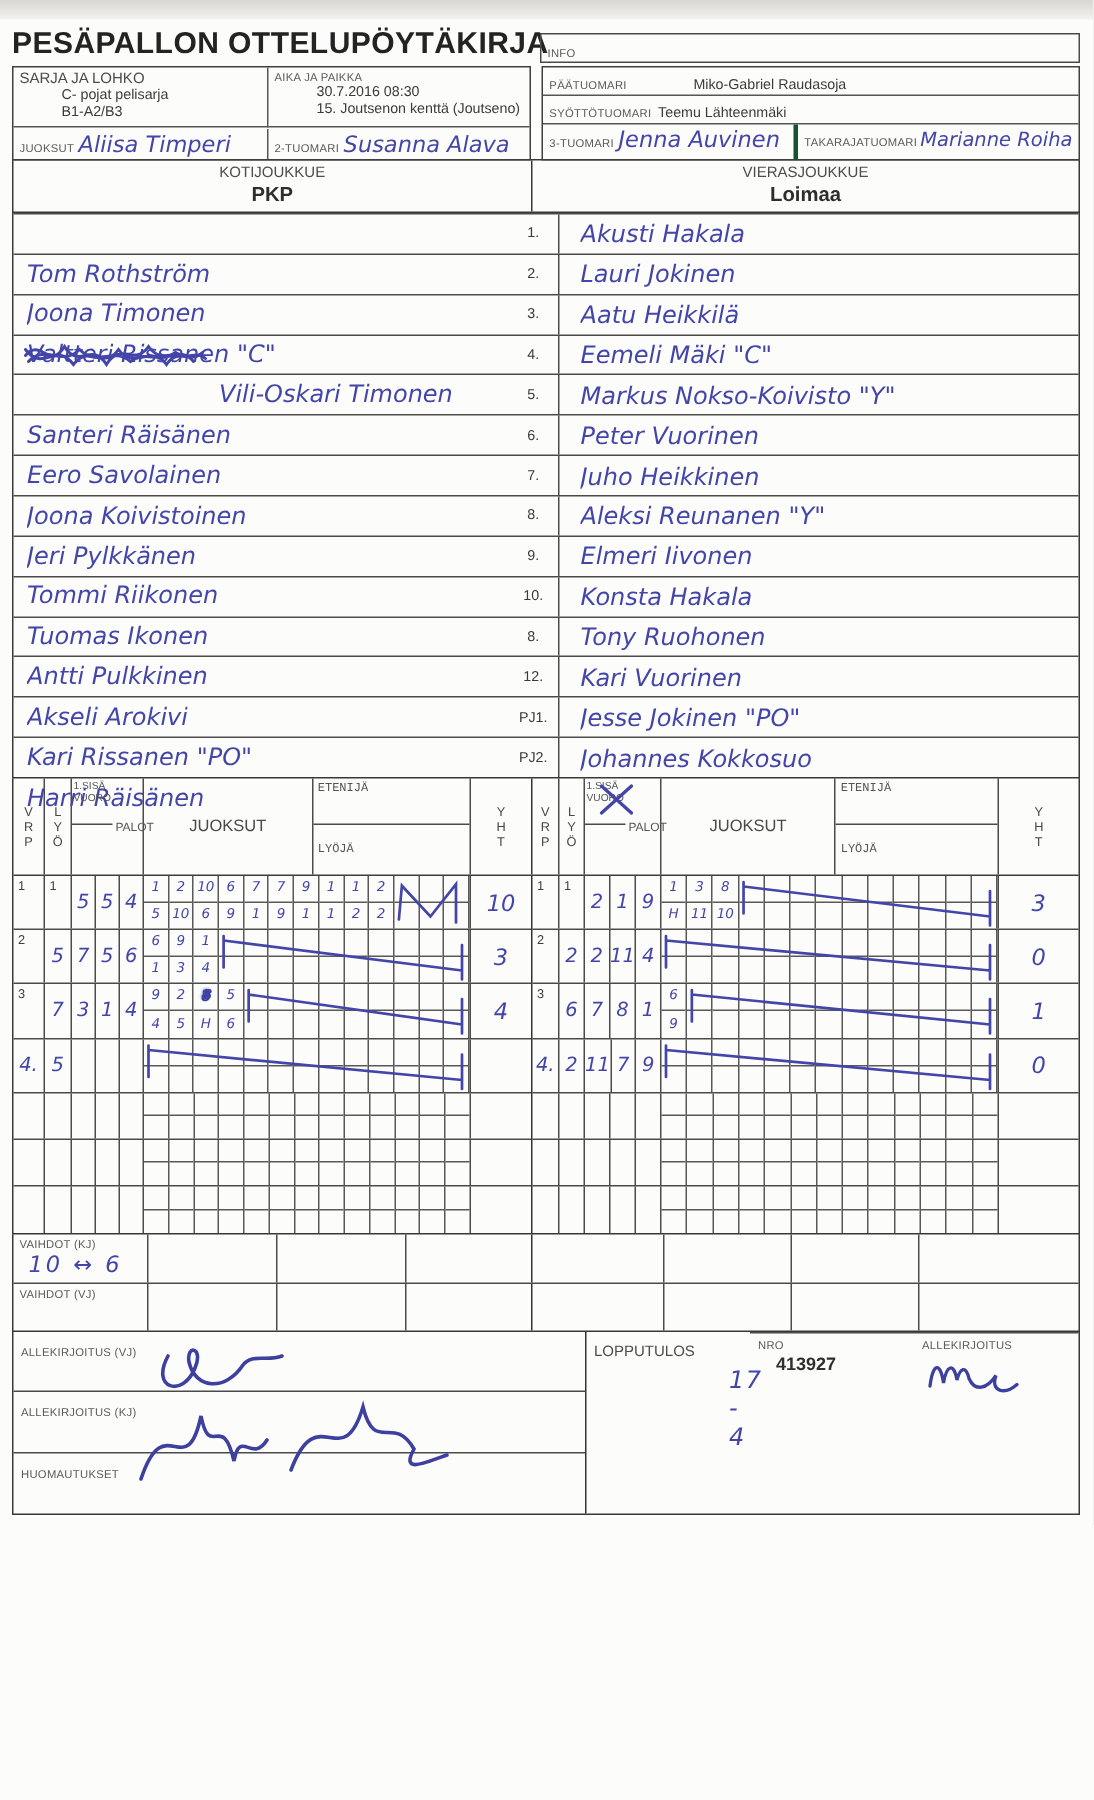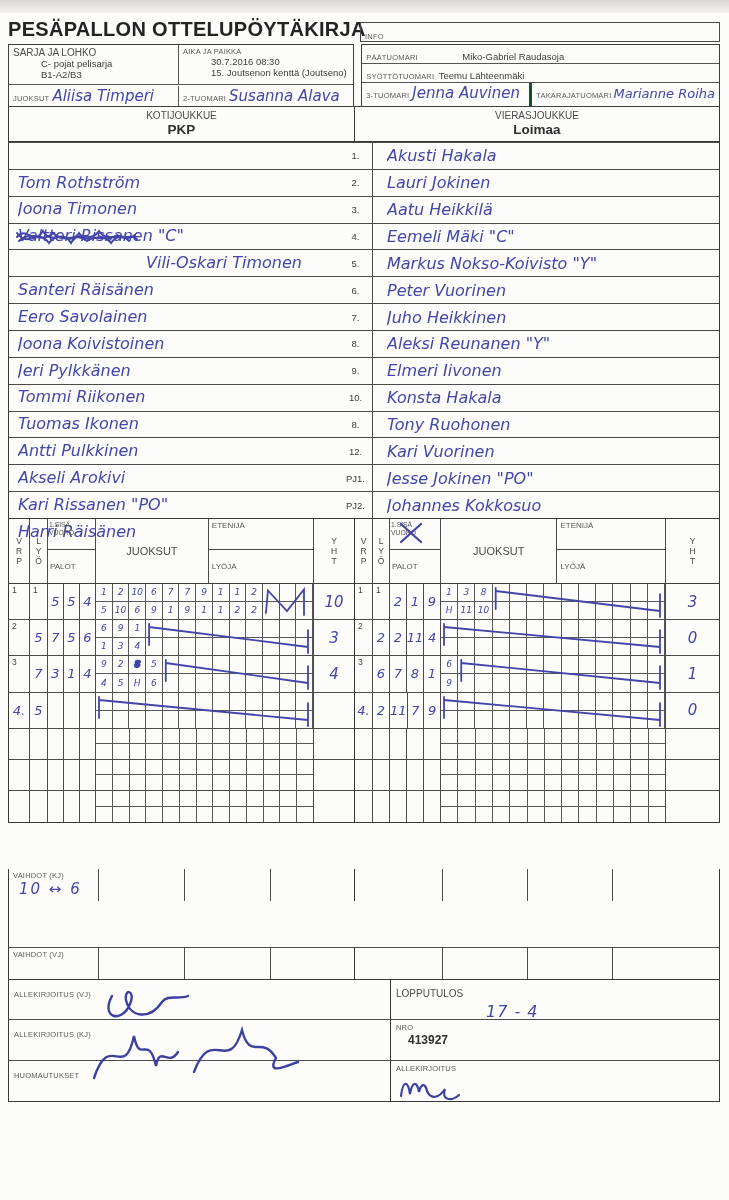--- a/index.html
+++ b/index.html
@@ -68,28 +68,28 @@
   .score{border:1.6px solid #383838;border-top:none;box-sizing:border-box;}
   .s-hdr,.s-body{display:flex;}
   .s-hdr{height:64px;border-bottom:1px solid #3d3d3d;}
   .half{box-sizing:border-box;display:flex;}
   .half-home{width:346px;border-right:1.4px solid #333;--v:21px;--l:18px;--p:48px;--j:218px;}
   .half-away{flex:1;--v:18px;--l:17px;--p:51px;--j:225px;}
   .hcell{box-sizing:border-box;border-right:1px solid #4a4a4a;}
   .h-vrp{width:var(--v);} .h-lyo{width:var(--l);}
   .vlet{display:flex;align-items:center;justify-content:center;height:100%;
         font-size:8.5px;line-height:10px;color:#444;white-space:pre-line;text-align:center;}
-  .h-sisa{width:var(--p);display:flex;flex-direction:column;position:relative;}
+  .h-sisa{width:var(--p);display:flex;flex-direction:row;position:relative;}
   .h-sisa-top{height:31px;border-bottom:1px solid #4a4a4a;box-sizing:border-box;
               padding:2px 1px;font-size:6.8px;color:#555;white-space:pre-line;line-height:8px;}
   .h-sisa-bot{flex:1;padding:3px 2px;font-size:8px;color:#555;display:flex;align-items:center;}
   .h-jublock{width:var(--j);display:flex;}
   .h-julabel{width:52%;border-right:1px solid #4a4a4a;box-sizing:border-box;
              display:flex;align-items:center;justify-content:center;font-size:11px;color:#4a4a4a;}
-  .h-et{flex:1;display:flex;flex-direction:column;}
+  .h-et{flex:1;display:flex;flex-direction:column;font-family:Liberation Mono, monospace;}
   .h-etenija{height:31px;border-bottom:1px solid #4a4a4a;box-sizing:border-box;
              padding:2px 3px;font-size:8px;color:#555;}
   .h-lyoja{flex:1;padding:3px;font-size:8px;color:#555;display:flex;align-items:center;}
   .h-yht{flex:1;border-right:none;}
   .cross{position:absolute;left:8px;top:2px;pointer-events:none;}
 
   .rows-col{display:flex;flex-direction:column;}
   .s-row{display:flex;height:36.2px;border-bottom:1px solid #4a4a4a;box-sizing:border-box;}
   .s-row.empty{height:31px;}
   .rows-col .s-row:last-child{border-bottom:none;}
@@ -105,34 +105,34 @@
   .jc:last-child{border-right:none;}
   .jt,.jb{flex:1;display:flex;align-items:center;justify-content:center;
           font-family:"DejaVu Sans",sans-serif;font-style:italic;color:#4345a8;font-size:9px;line-height:9px;}
   .jt{border-bottom:1px solid #585858;box-sizing:border-box;}
   .jt.ov{font-weight:bold;text-shadow:0 0 2px #3a3c9e,1px 0 0 #3a3c9e,0 1px 0 #3a3c9e;}
   .rc-yht{flex:1;border-right:none;}
   svg.strike{position:absolute;left:0;top:0;pointer-events:none;}
 
   
   .vaih{border:1.6px solid #383838;border-top:none;box-sizing:border-box;}
-  .v-row{display:flex;height:32px;box-sizing:border-box;margin-top:46px;}
+  .v-row{display:flex;height:32px;box-sizing:border-box;}
   .v-row + .v-row{border-top:1px solid #4a4a4a;}
   .v-cell{box-sizing:border-box;border-right:1px solid #4a4a4a;padding:2px 4px;position:relative;}
   .v-cell:last-child{border-right:none;}
   .v-label-cell{width:90px;}
   .v-c2{width:86px;} .v-c3{width:86px;} .v-c4{width:84px;border-right:1.4px solid #333;}
   .v-c5{width:88px;} .v-c6{width:85px;} .v-c7{width:85px;} .v-c8{flex:1;}
   .v-value{font-size:15px;margin:0 0 0 6px;letter-spacing:2px;}
 
   
   .bottom{display:flex;border:1.6px solid #383838;border-top:none;box-sizing:border-box;height:122px;}
   .b-left{width:382px;border-right:1.4px solid #333;box-sizing:border-box;
           display:flex;flex-direction:column;position:relative;}
-  .b-right{flex:1;display:flex;flex-direction:column;}
+  .b-right{flex:1;display:flex;flex-direction:row;}
   .b-row{flex:1;border-top:1px solid #4a4a4a;box-sizing:border-box;padding:3px 5px;position:relative;}
   .b-left .b-row:first-child,.b-right .b-row:first-child{border-top:none;}
   .loppu-val{position:absolute;left:95px;top:22px;font-size:16px;letter-spacing:1px;}
   .nro-val{font-size:12px;font-weight:bold;color:#2f2f2f;padding-left:12px;margin-top:1px;}
   .sig{position:absolute;pointer-events:none;}
   .sig-kj{left:75px;top:0;z-index:3;}
   .sig-vj{left:85px;top:2px;z-index:3;}
   .sig-mg{left:4px;top:13px;}
 </style>
 </head>

